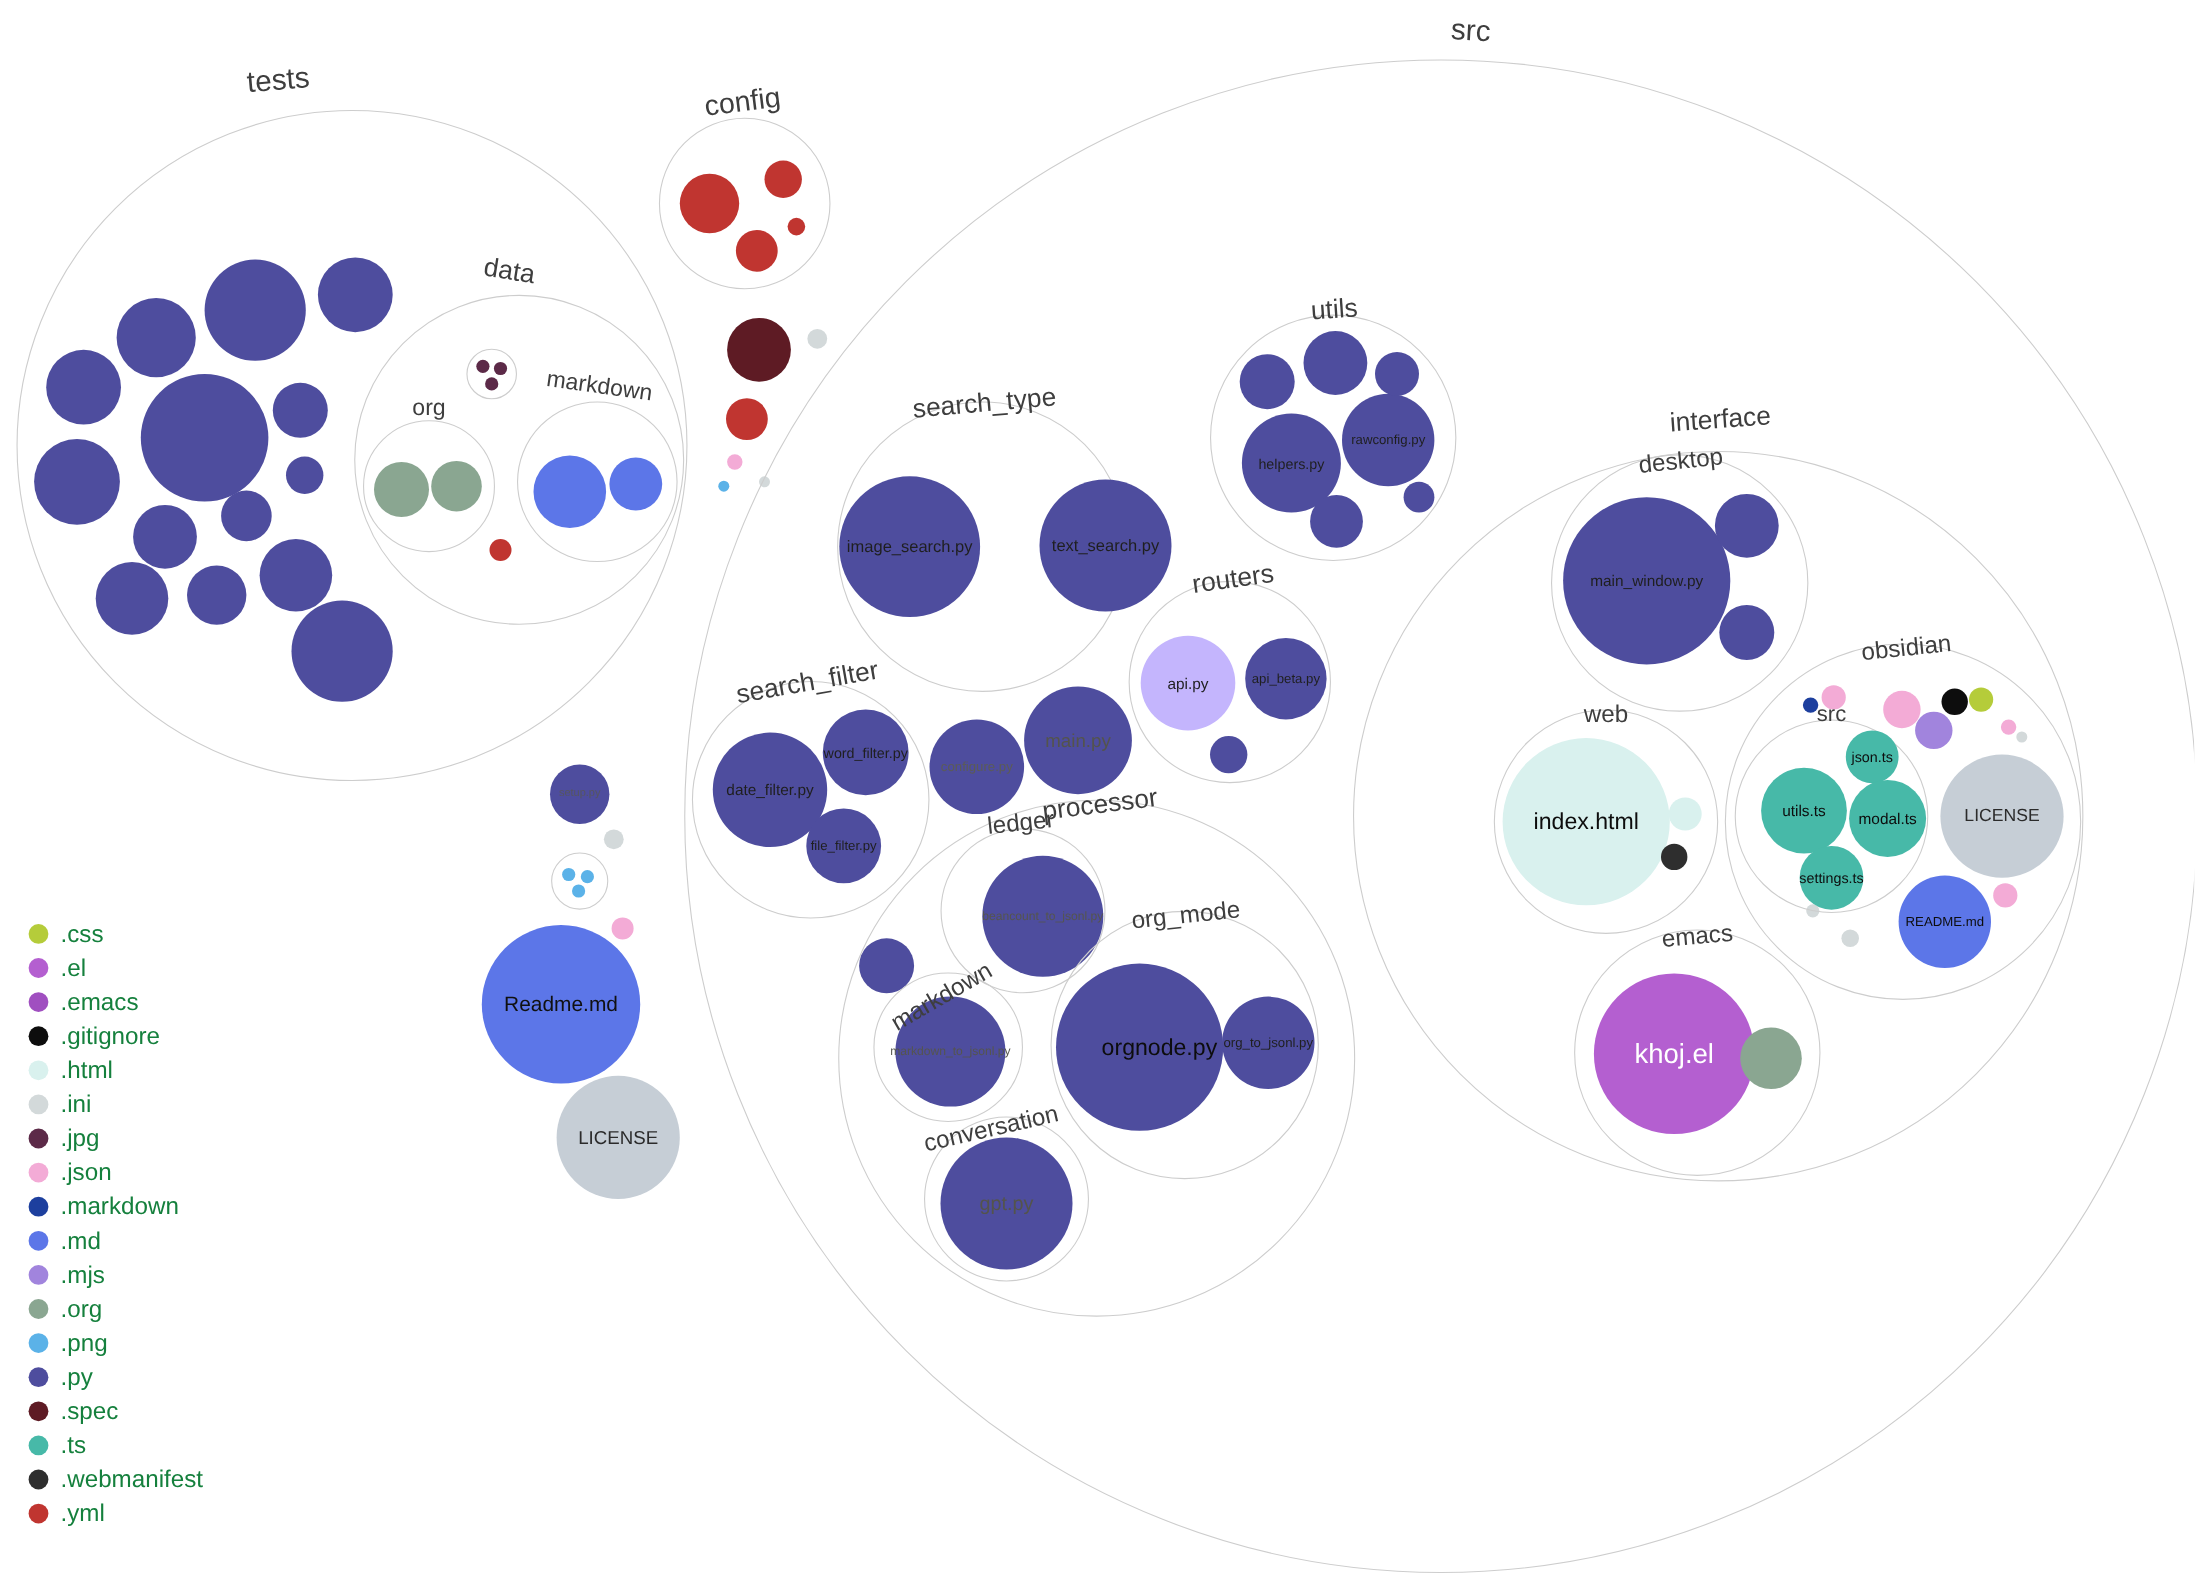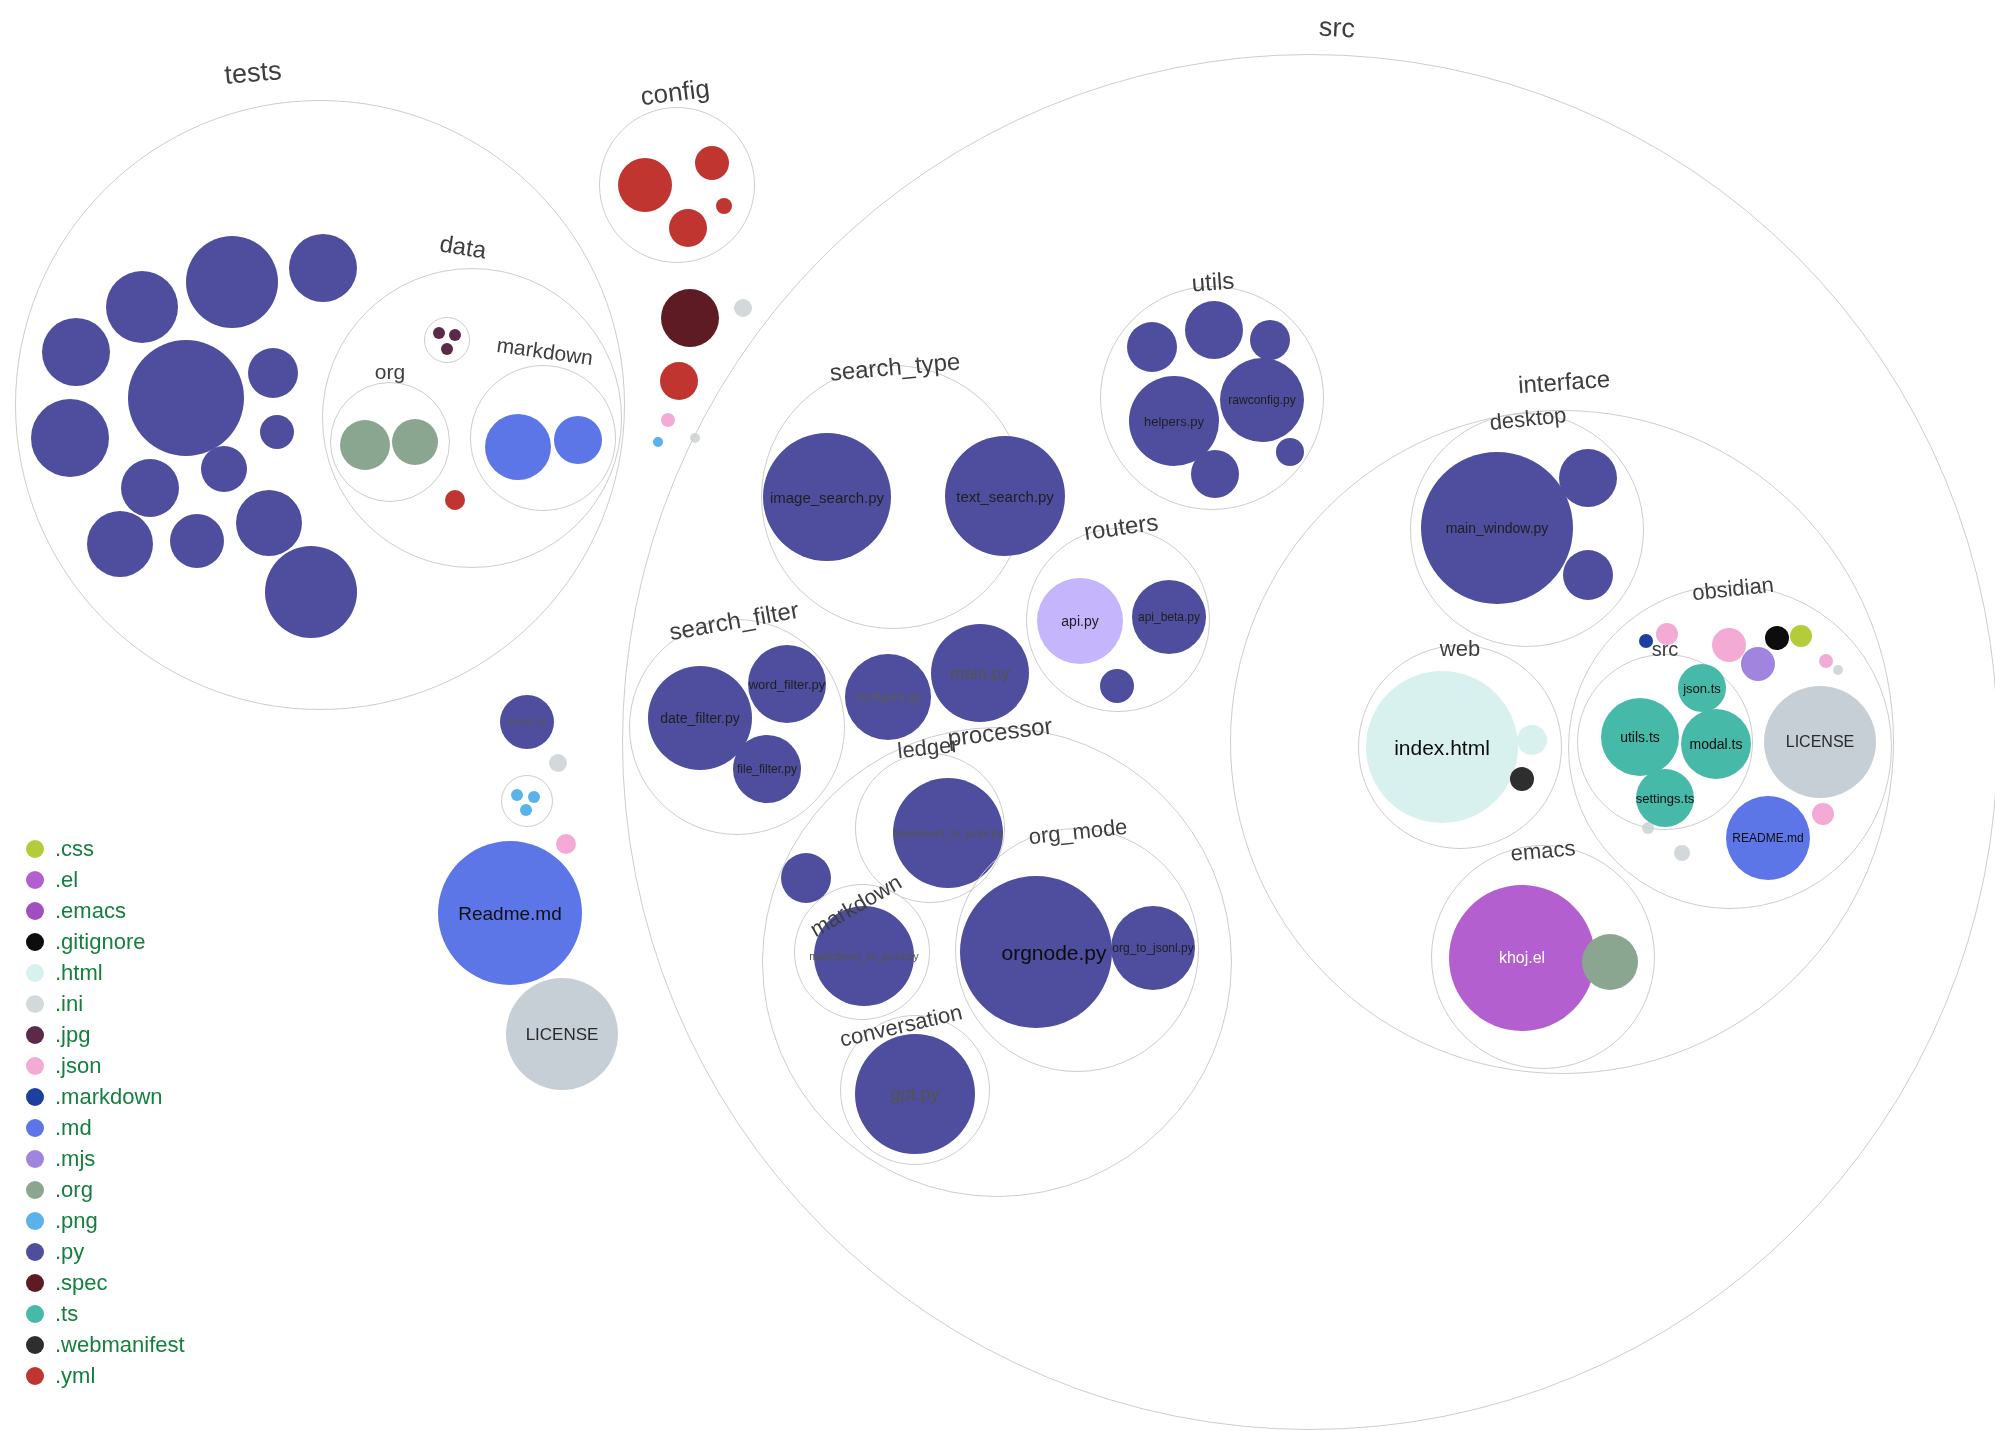--- a/index.html
+++ b/index.html
@@ -186,21 +186,21 @@
         <span class="flabel" style="font-size: 13px; color: rgb(13, 13, 13);">settings.ts</span>
       </div>
       <div class="circle file" style="left: 1764px; top: 686px; height: 112px; width: 112px; background: rgb(198, 206, 214);">
         <span class="flabel" style="font-size: 16px; color: rgb(43, 43, 43);">LICENSE</span>
       </div>
       <div class="circle file" style="left: 1726px; top: 796px; height: 84px; width: 84px; background: rgb(92, 118, 232);">
         <span class="flabel" style="font-size: 12px; color: rgb(13, 13, 13);">README.md</span>
       </div>
       <div class="circle dir" style="left: 1431px; top: 845px; height: 224px; width: 224px;"></div>
       <div class="circle file" style="left: 1449px; top: 885px; height: 146px; width: 146px; background: rgb(180, 95, 208);">
-        <span class="flabel" style="font-size: 16px; color: rgb(255, 255, 255);">khoj.el</span>
+        <span class="flabel" style="font-size: 25px; color: rgb(255, 255, 255);">khoj.el</span>
       </div>
       <div class="circle file" style="left: 1582px; top: 934px; height: 56px; width: 56px; background: rgb(138, 166, 145);"></div>
     </div>
   <div id="labels-layer">
       <div class="dlabel" style="left: 253px; top: 73px; font-size: 27px; transform: translate(-50%, -50%) rotate(-5deg);">tests</div>
       <div class="dlabel" style="left: 675px; top: 92px; font-size: 26px; transform: translate(-50%, -50%) rotate(-7deg);">config</div>
       <div class="dlabel" style="left: 463px; top: 247px; font-size: 24px; transform: translate(-50%, -50%) rotate(9deg);">data</div>
       <div class="dlabel" style="left: 390px; top: 371px; font-size: 21px; transform: translate(-50%, -50%) rotate(0deg);">org</div>
       <div class="dlabel" style="left: 545px; top: 351px; font-size: 21px; transform: translate(-50%, -50%) rotate(8deg);">markdown</div>
       <div class="dlabel" style="left: 1337px; top: 28px; font-size: 27px; transform: translate(-50%, -50%) rotate(3deg);">src</div>

